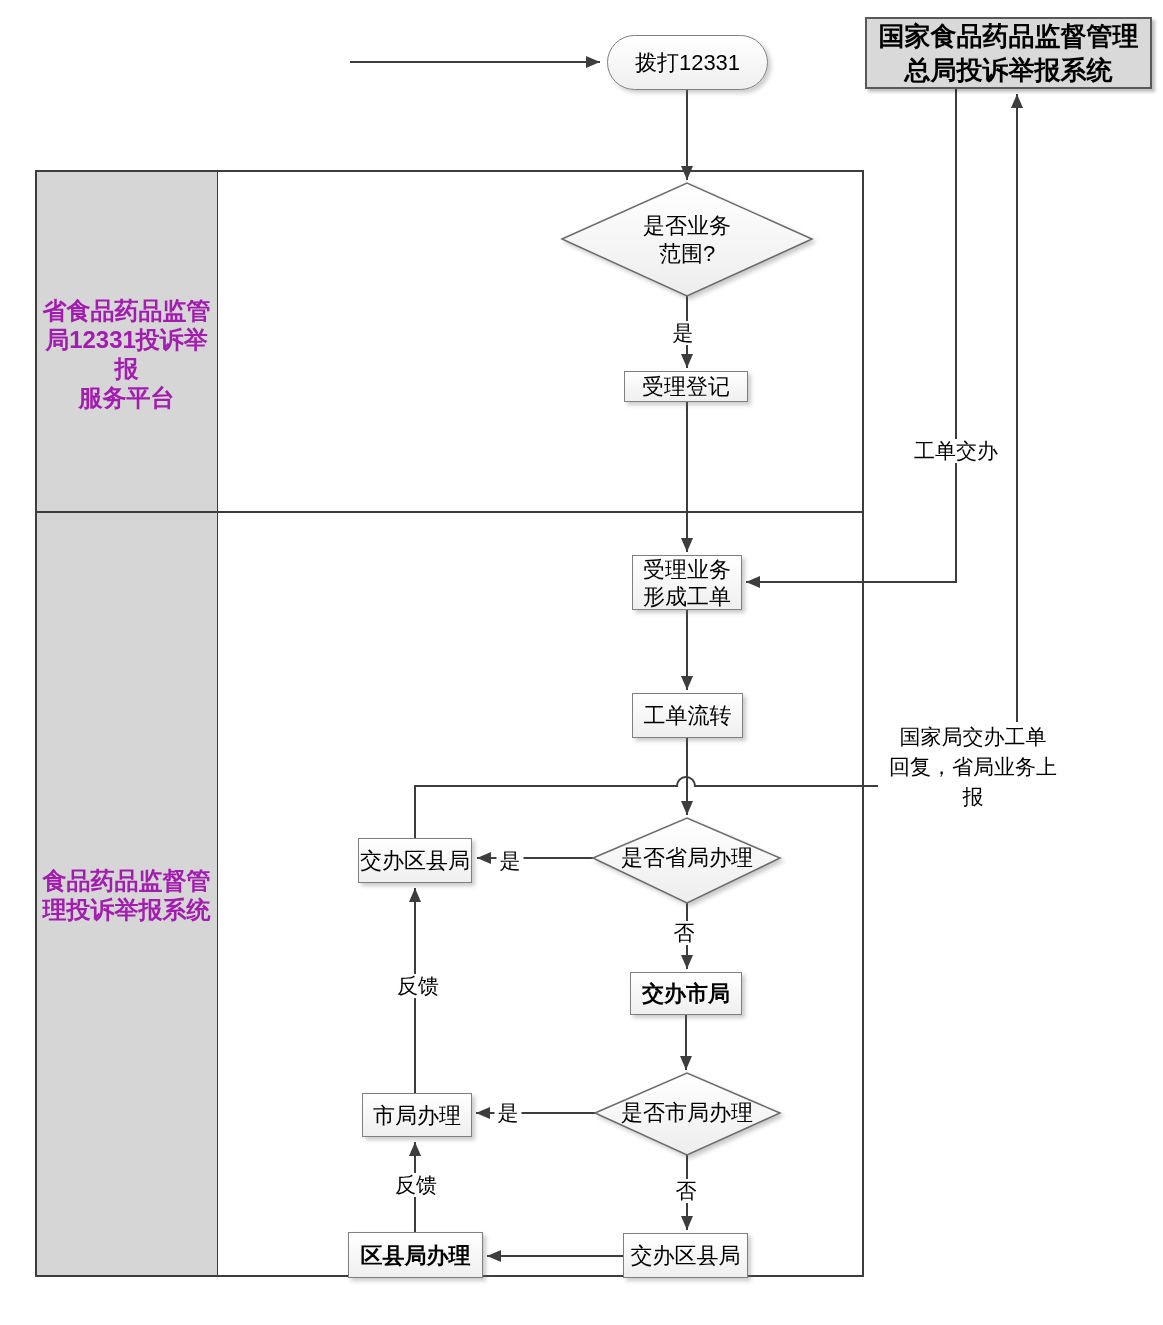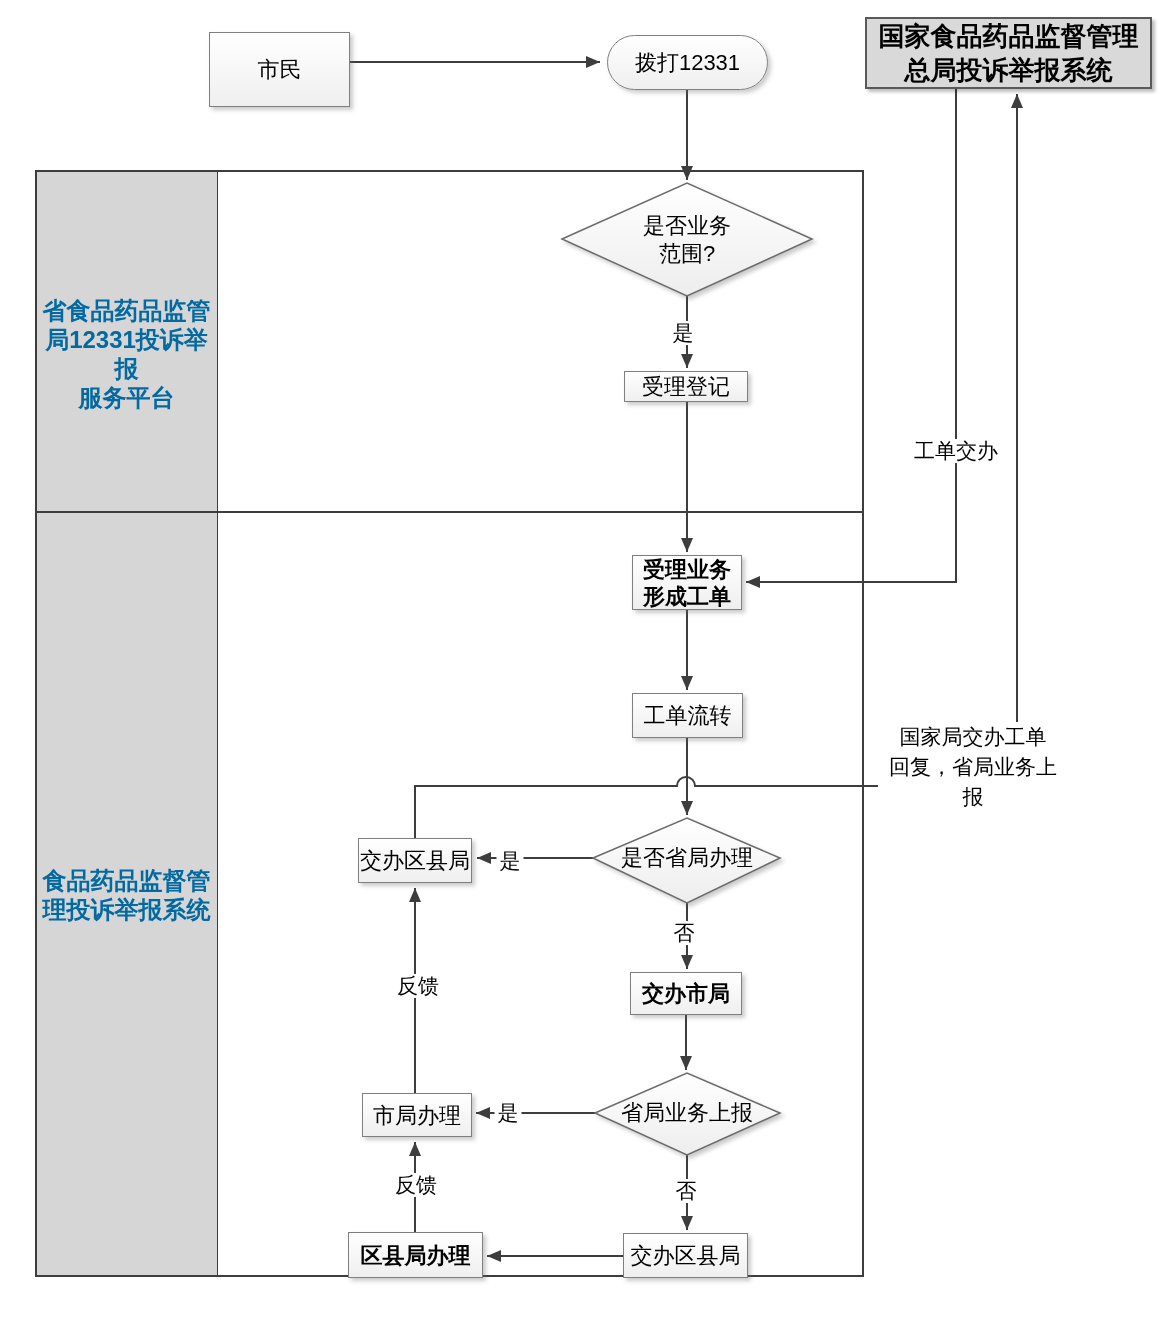--- a/index.html
+++ b/index.html
@@ -7,21 +7,21 @@
     position:relative;width:1163px;height:1325px;background:#ffffff;
     font-family:"Liberation Sans", sans-serif;color:#000;overflow:hidden;
   }
   .abs{position:absolute;}
   
   .outer-rect{left:35px;top:170px;width:829px;height:1107px;border:2px solid #3d3d3d;box-sizing:border-box;z-index:0;}
   .lane-col{left:35px;top:170px;width:183px;height:1107px;background:#d6d6d6;border:1px solid #3d3d3d;box-sizing:border-box;z-index:0;}
   .lane-divider{left:35px;top:511px;width:829px;height:0;border-top:2px solid #3d3d3d;z-index:0;}
   .lane-label{
     width:183px;left:35px;text-align:center;font-size:24px;font-weight:bold;line-height:29px;
-    white-space:pre-line;z-index:3;color:#0369a1;
+    white-space:pre-line;z-index:3;color:#a21caf;
   }
   
   #flow-svg{left:0;top:0;width:1163px;height:1325px;z-index:1;}
   #flow-svg path.conn{fill:none;stroke:#3d3d3d;stroke-width:2;}
   #flow-svg polygon.diamond{fill:url(#diamond-grad);stroke:#6b6b6b;stroke-width:1.5;filter:drop-shadow(3px 3px 2px rgba(100,100,100,0.35));}
   
   .node{
     display:flex;align-items:center;justify-content:center;text-align:center;
     background:linear-gradient(#ffffff,#efefef);border:1px solid #7f7f7f;
     box-shadow:3px 3px 4px rgba(110,110,110,0.35);
@@ -99,38 +99,37 @@
     <polygon class="diamond" points="593,858 687,818 780,858 687,903"></polygon>
     <polygon class="diamond" points="595,1113 687,1073 780,1113 687,1155"></polygon>
   </svg>
 
   <div class="abs lane-label" style="top:296px;">省食品药品监管
 局12331投诉举报
 服务平台</div>
   <div class="abs lane-label" style="top:866px;">食品药品监督管
 理投诉举报系统</div>
 
-  <div class="abs node" style="left:209px;top:32px;width:141px;height:75px;">市民</div>
   <div class="abs node stadium" style="left:607px;top:35px;width:161px;height:55px;">拨打12331</div>
   <div class="abs node gray" style="left:865px;top:17px;width:287px;height:72px;">国家食品药品监督管理
 总局投诉举报系统</div>
   <div class="abs node" style="left:624px;top:371px;width:124px;height:31px;">受理登记</div>
-  <div class="abs node" style="left:632px;top:555px;width:110px;height:55px;font-weight:bold;">受理业务
+  <div class="abs node" style="left:632px;top:555px;width:110px;height:55px;">受理业务
 形成工单</div>
   <div class="abs node" style="left:632px;top:693px;width:111px;height:45px;">工单流转</div>
   <div class="abs node" style="left:358px;top:838px;width:114px;height:45px;">交办区县局</div>
   <div class="abs node" style="left:630px;top:972px;width:112px;height:43px;font-weight:bold;">交办市局</div>
   <div class="abs node" style="left:362px;top:1093px;width:110px;height:44px;">市局办理</div>
   <div class="abs node" style="left:348px;top:1232px;width:135px;height:46px;font-weight:bold;">区县局办理</div>
   <div class="abs node" style="left:623px;top:1233px;width:125px;height:45px;">交办区县局</div>
 
   <div class="abs diamond-text" style="left:607px;top:211px;width:160px;height:58px;">是否业务
 范围?</div>
   <div class="abs diamond-text" style="left:597px;top:844px;width:180px;height:28px;">是否省局办理</div>
-  <div class="abs diamond-text" style="left:597px;top:1099px;width:180px;height:28px;">省局业务上报</div>
+  <div class="abs diamond-text" style="left:597px;top:1099px;width:180px;height:28px;">是否市局办理</div>
 
   <div class="abs edge-label" style="left:683px;top:333px;">是</div>
   <div class="abs edge-label" style="left:510px;top:861px;">是</div>
   <div class="abs edge-label" style="left:508px;top:1113px;">是</div>
   <div class="abs edge-label" style="left:684px;top:933px;">否</div>
   <div class="abs edge-label" style="left:686px;top:1191px;">否</div>
   <div class="abs edge-label" style="left:418px;top:986px;">反馈</div>
   <div class="abs edge-label" style="left:416px;top:1185px;">反馈</div>
   <div class="abs edge-label" style="left:956px;top:451px;">工单交办</div>
   <div class="abs edge-label two-line" style="left:973px;top:767px;">国家局交办工单

